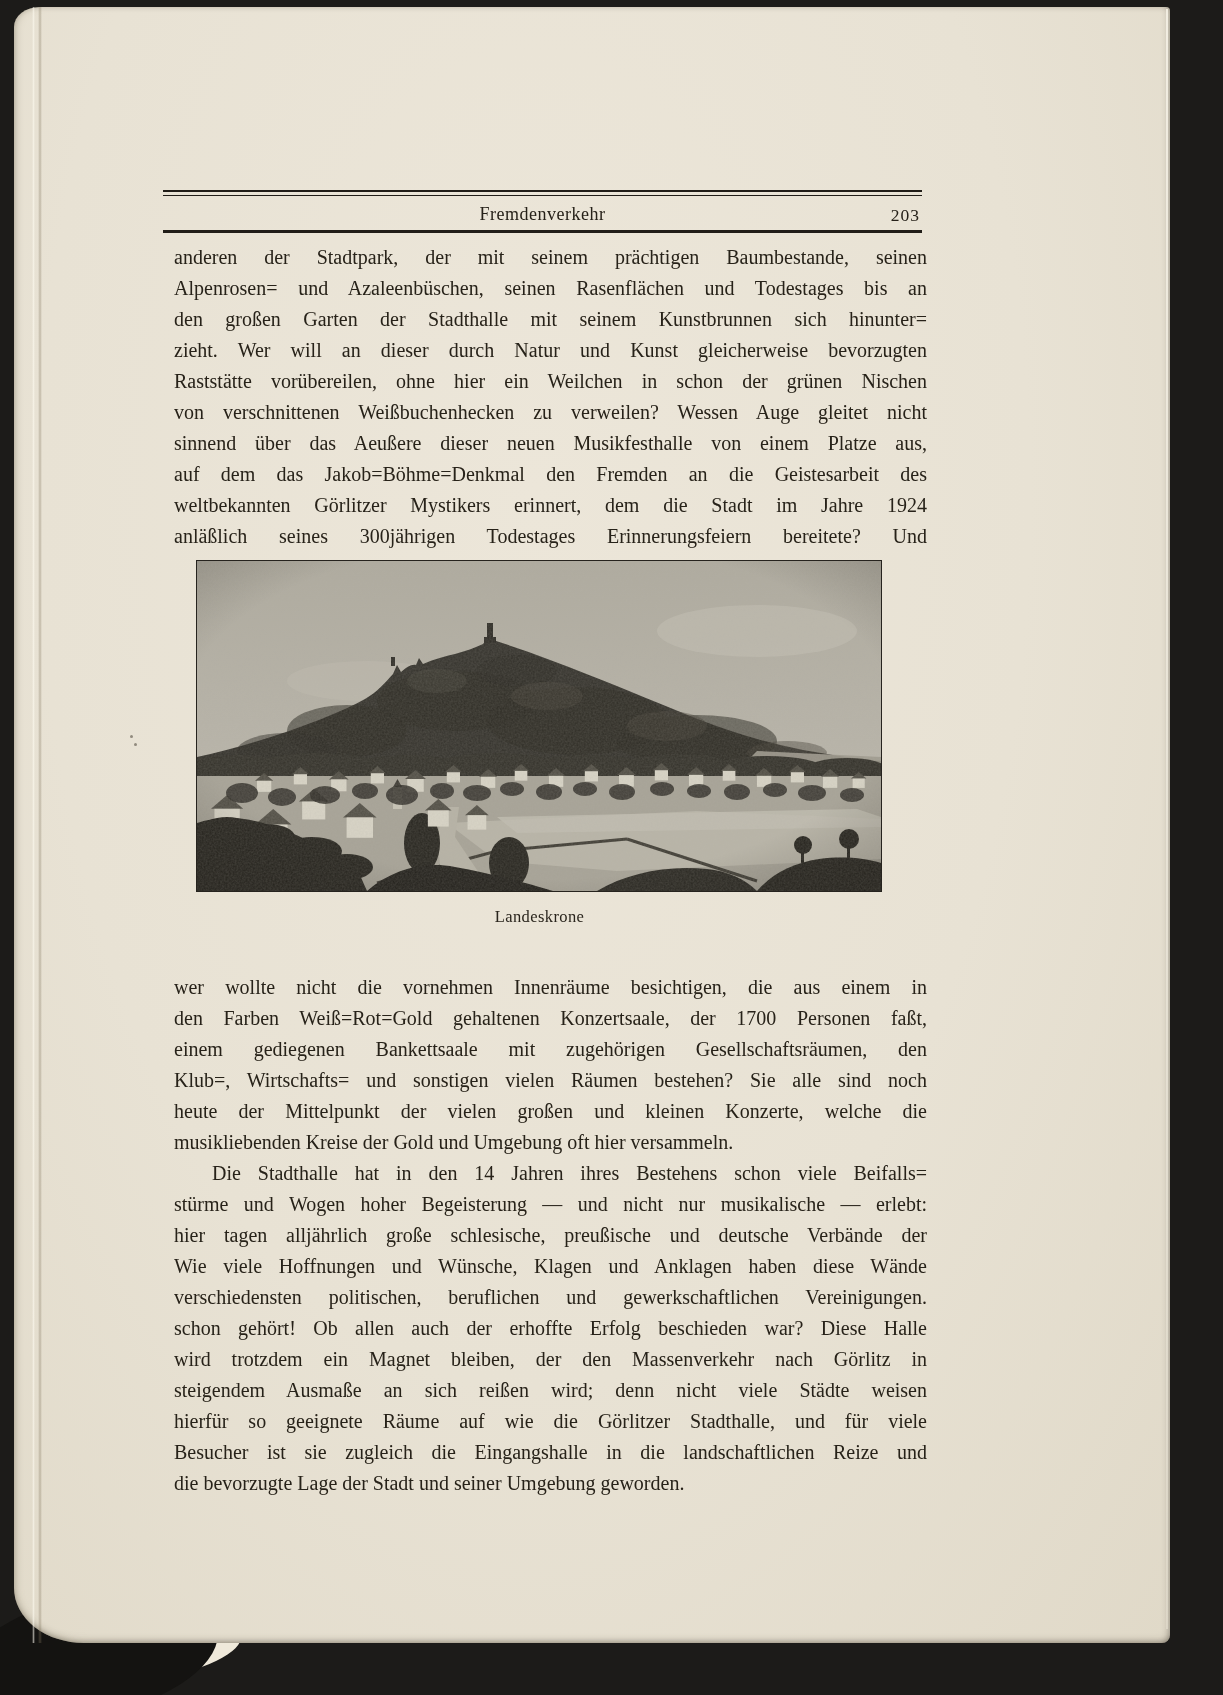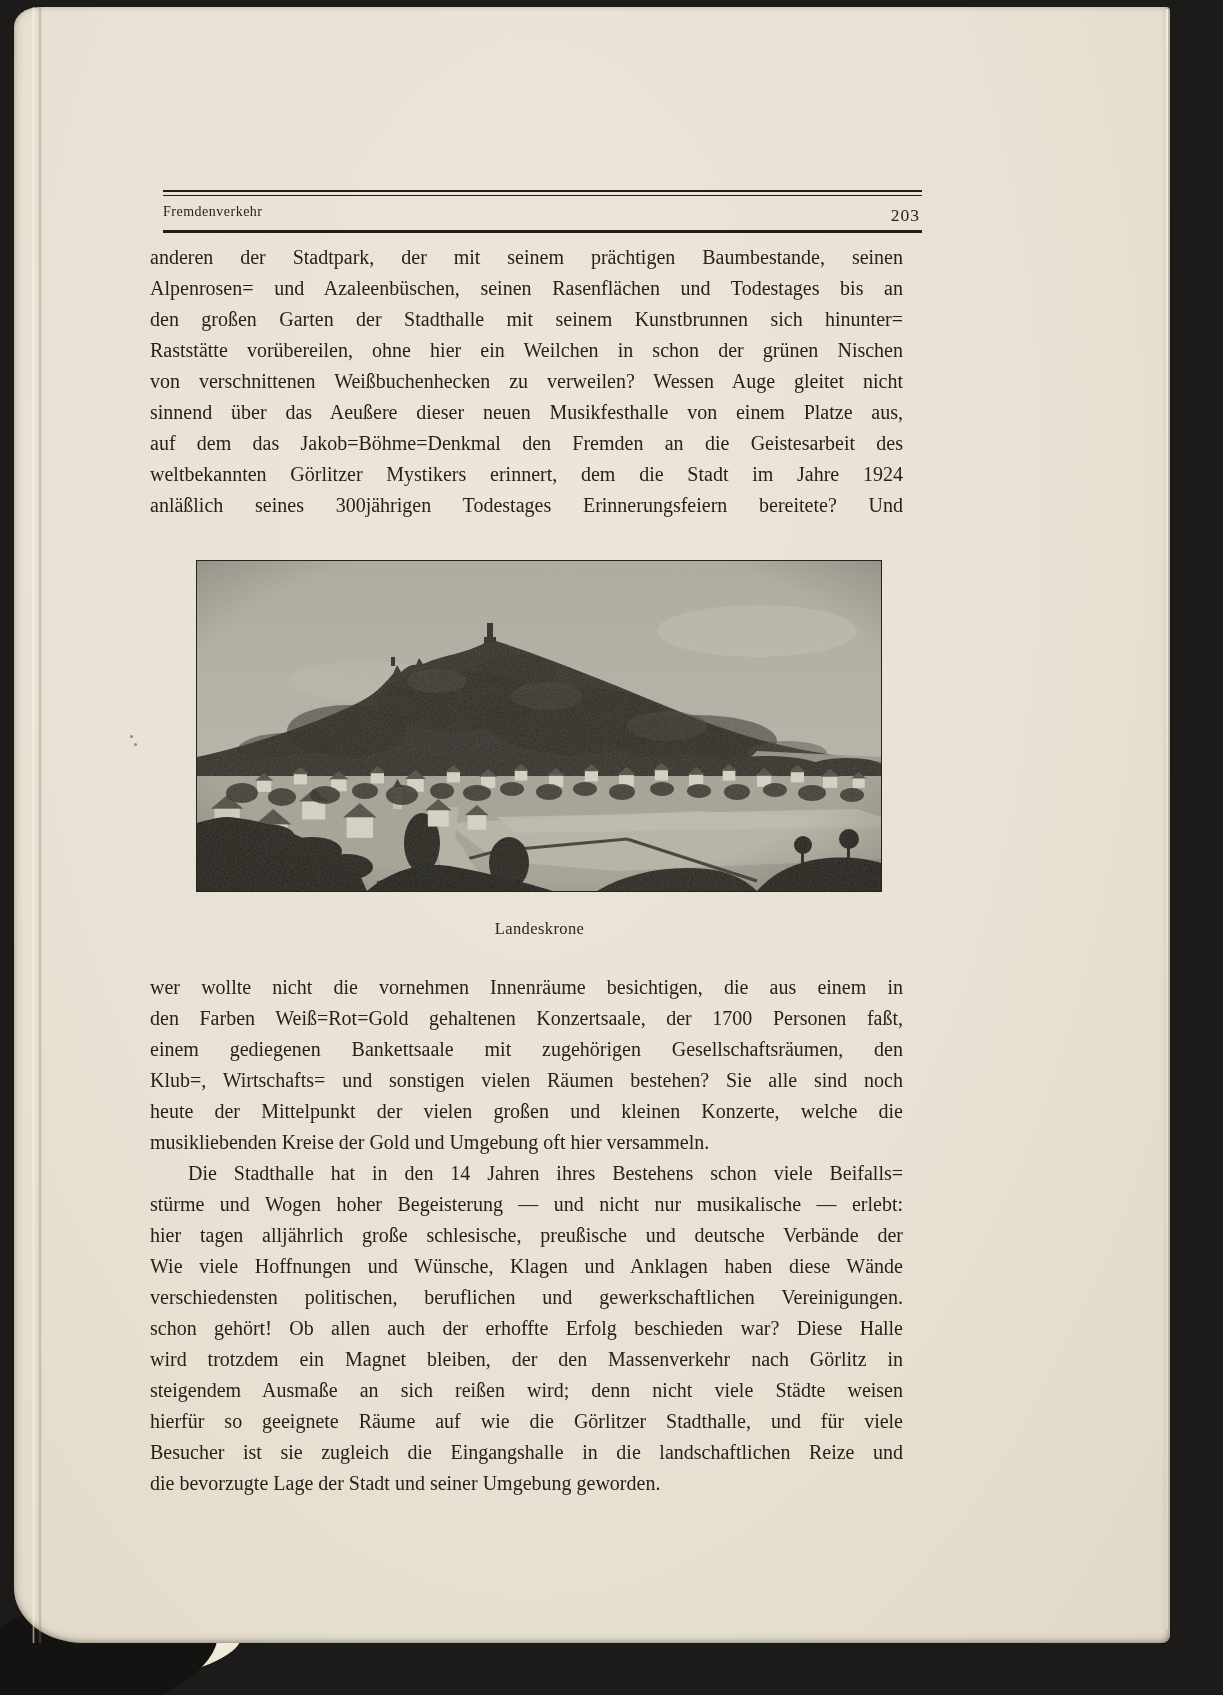--- a/index.html
+++ b/index.html
@@ -43,50 +43,50 @@
     pointer-events:none;
   }
   .speck{position:absolute;width:3px;height:3px;border-radius:50%;background:#7a7468;opacity:.8;}
 
   
   .running-header{position:absolute;left:149px;top:183px;width:759px;}
   .rule-a{height:2px;background:#211d18;}
   .rule-b{height:1px;background:#211d18;margin-top:3px;}
   .header-row{position:relative;height:32px;margin-top:2px;}
   .header-title{
-    position:absolute;left:0;right:0;top:6px;
-    font-size:14px;letter-spacing:.5px;color:#262119;
+    position:absolute;left:0;right:0;top:6px;text-align:center;
+    font-size:18px;letter-spacing:.5px;color:#262119;
   }
   .header-pagenum{
     position:absolute;right:2px;top:7px;font-size:17.5px;color:#262119;letter-spacing:1px;
   }
   .rule-c{height:2.5px;background:#211d18;}
 
   
   .textblock{
-    position:absolute;left:136px;width:753px;
+    position:absolute;left:160px;width:753px;
     font-size:20px;line-height:31px;color:#272219;
     text-rendering:optimizeLegibility;
   }
   .tb1{top:235px;}
   .tb2{top:965px;}
   .tb3{top:1151px;}
   .tline{text-align:justify;text-align-last:justify;white-space:normal;}
   .tline.endline{text-align-last:left;}
   .tline.indent{text-indent:38px;}
 
   
   .figure{position:absolute;left:182px;top:553px;width:687px;margin:0;}
   .photo{
     width:684px;height:330px;border:1.5px solid #26231e;background:#b5b1a7;
     overflow:hidden;position:relative;
   }
   .photo svg{display:block;}
   .figcaption{
-    margin-top:27px;text-align:center;font-size:16.5px;color:#2a251d;letter-spacing:.4px;
+    margin-top:15px;text-align:center;font-size:16.5px;color:#2a251d;letter-spacing:.4px;
   }
 </style>
 </head>
 <body>
 
 <div class="stage">
   <div class="under-page-dark"></div>
   <div class="under-page-streak"></div>
 
   <div class="page">
@@ -103,20 +103,21 @@
         <span class="header-title">Fremdenverkehr</span>
         <span class="header-pagenum">203</span>
       </div>
       <div class="rule-c"></div>
     </div>
 
     <div class="textblock tb1">
         <div class="tline">anderen der Stadtpark, der mit seinem prächtigen Baumbestande, seinen</div>
         <div class="tline">Alpenrosen= und Azaleenbüschen, seinen Rasenflächen und Todestages bis an</div>
         <div class="tline">den großen Garten der Stadthalle mit seinem Kunstbrunnen sich hinunter=</div>
+        <div class="tline">zieht. Wer will an dieser durch Natur und Kunst gleicherweise bevorzugten</div>
         <div class="tline">Raststätte vorübereilen, ohne hier ein Weilchen in schon der grünen Nischen</div>
         <div class="tline">von verschnittenen Weißbuchenhecken zu verweilen? Wessen Auge gleitet nicht</div>
         <div class="tline">sinnend über das Aeußere dieser neuen Musikfesthalle von einem Platze aus,</div>
         <div class="tline">auf dem das Jakob=Böhme=Denkmal den Fremden an die Geistesarbeit des</div>
         <div class="tline">weltbekannten Görlitzer Mystikers erinnert, dem die Stadt im Jahre 1924</div>
         <div class="tline">anläßlich seines 300jährigen Todestages Erinnerungsfeiern bereitete? Und</div>
       </div>
 
     <figure class="figure">
       <div class="photo">

